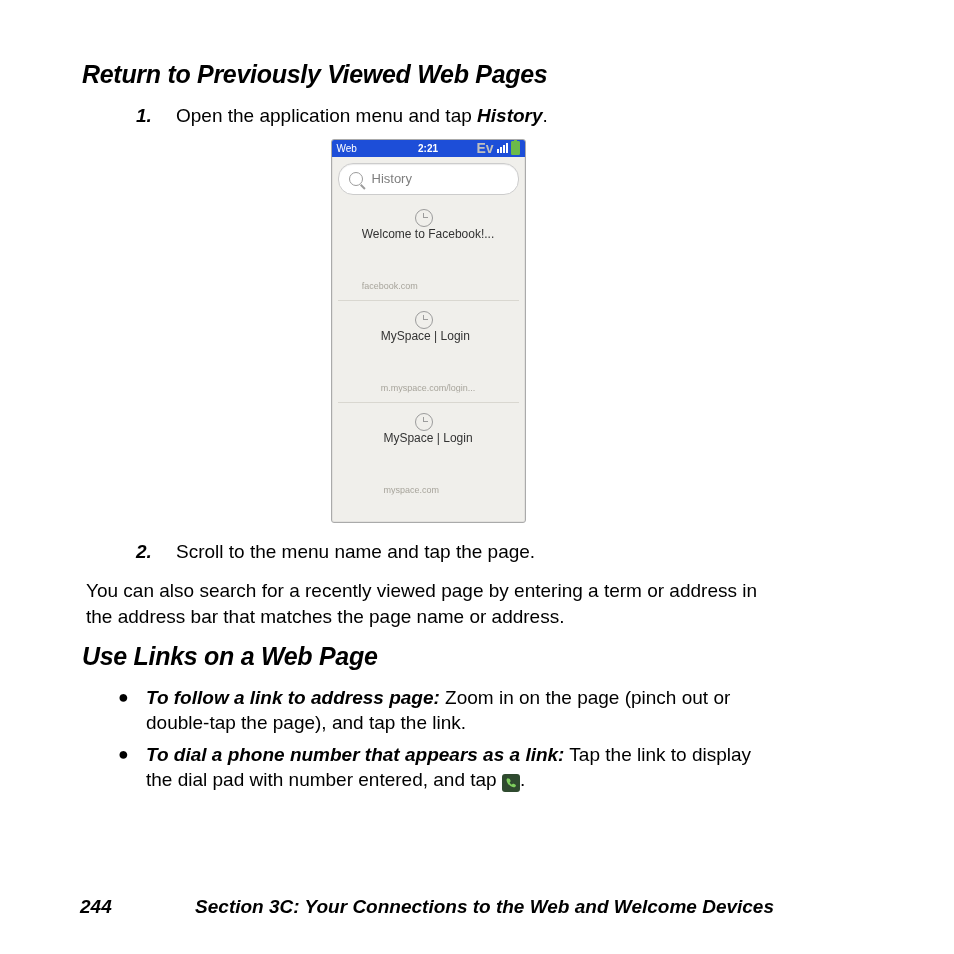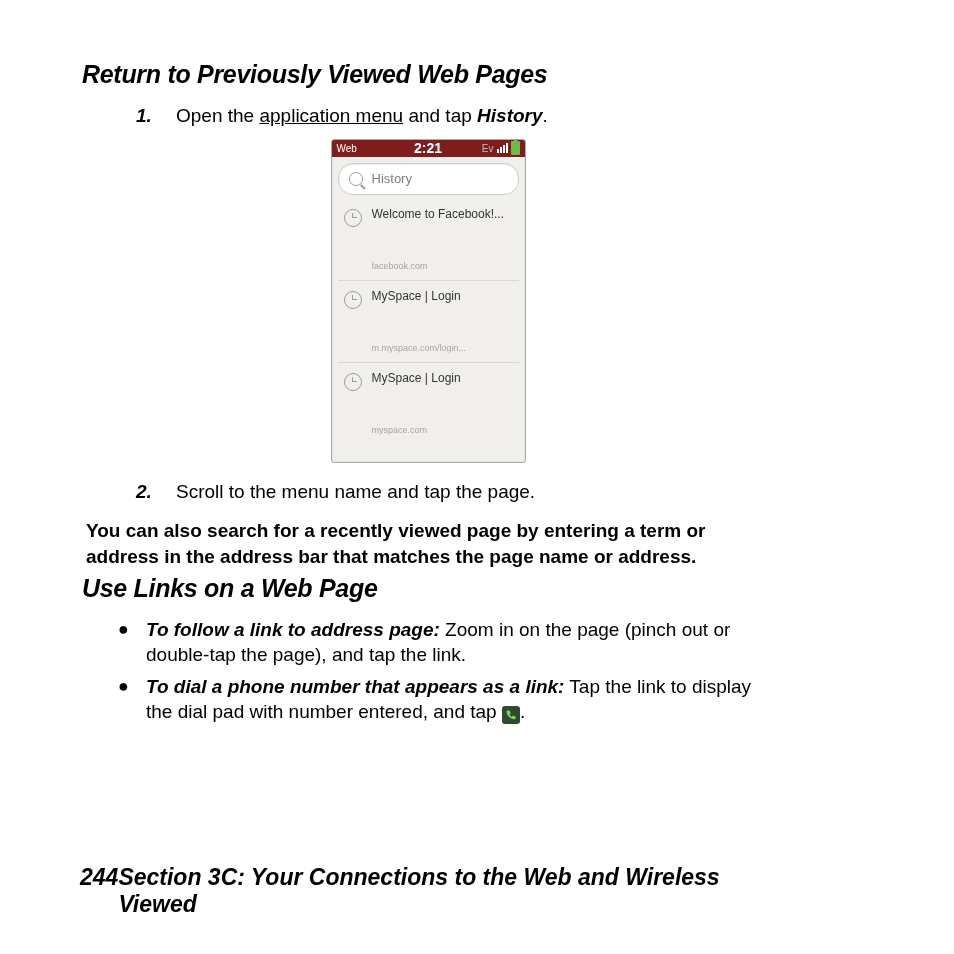--- a/index.html
+++ b/index.html
@@ -3,64 +3,64 @@
 <meta charset="utf-8">
 <style>
   html,body{margin:0;padding:0;width:954px;height:954px;background:#fff;color:#000;
     font-family:Helvetica,Arial,sans-serif;}
   .page{position:relative;width:856px;height:954px;box-sizing:border-box;
     padding:60px 82px 20px 82px;}
   .h2{font-style:italic;font-weight:700;font-size:25px;letter-spacing:-0.3px;margin:0 0 14px 0;}
   .ol-row{display:flex;margin:0 0 8px 54px;font-size:19px;line-height:1.35;}
   .ol-row .num{font-style:italic;font-weight:700;min-width:22px;margin-right:18px;}
   .ol-row .txt{flex:1;}
-  .u{text-decoration:underline;}
+  .u{}
   .bi{font-style:italic;font-weight:700;}
-  .para{font-size:19px;line-height:1.35;margin:14px 4px 0 4px;font-weight:bold;}
+  .para{font-size:19px;line-height:1.35;margin:14px 4px 0 4px;}
   .ul-row{display:flex;margin:0 0 6px 36px;font-size:19px;line-height:1.35;}
   .ul-row .dot{min-width:18px;font-size:18px;margin-right:10px;}
   .ul-row .txt{flex:1;}
   .inline-img{display:inline-flex;align-items:center;justify-content:center;
     width:18px;height:18px;background:#2f4a2f;border-radius:3px;vertical-align:-3px;
     position:relative;}
   .inline-img svg{display:block;}
   .footer{position:absolute;left:80px;right:82px;bottom:36px;
     display:flex;justify-content:space-between;font-style:italic;font-weight:700;
-    font-size:23px;}
+    font-size:19px;}
 
   
   .shot{width:193px;margin:10px auto 16px auto;border:1px solid #aaa;
     background:#f0efeb;border-radius:3px;overflow:hidden;
     box-shadow:0 0 0 1px rgba(0,0,0,.05) inset;}
-  .shot .status{height:17px;background:#7f1d1d;color:#fff;display:flex;
+  .shot .status{height:17px;background:#1d4ed8;color:#fff;display:flex;
     align-items:center;font-size:10px;padding:0 5px;justify-content:space-between;}
   .shot .status .ctr{position:absolute;left:0;right:0;text-align:center;font-weight:700;
-    font-size:14px;}
+    font-size:10px;}
   .shot .status{position:relative;}
   .shot .status .right{display:flex;align-items:center;gap:3px;}
-  .evdo{color:#bfbfbf;font-weight:400;font-size:10px;}
+  .evdo{color:#bfbfbf;font-weight:700;font-size:14px;}
   .bars{display:flex;align-items:flex-end;gap:1px;}
   .bars span{display:block;width:2px;background:#fff;}
   .bars span:nth-child(1){height:4px;}
   .bars span:nth-child(2){height:6px;}
   .bars span:nth-child(3){height:8px;}
   .bars span:nth-child(4){height:10px;}
   .batt{width:7px;height:12px;border:1px solid #6cba4a;border-radius:1px;background:#6cba4a;position:relative;}
   .batt::before{content:"";position:absolute;top:-3px;left:2px;width:3px;height:2px;background:#6cba4a;}
   .search{display:flex;align-items:center;height:30px;margin:6px 6px 4px 6px;
     background:#fff;border:1px solid #ccc;border-radius:15px;padding:0 10px;
     box-shadow:inset 0 1px 1px rgba(0,0,0,.08);}
   .search .mg{width:12px;height:12px;border:1.5px solid #9b9b9b;border-radius:50%;
     position:relative;flex:0 0 auto;}
   .search .mg::after{content:"";position:absolute;width:6px;height:1.5px;background:#9b9b9b;
     transform:rotate(45deg);bottom:-3px;right:-4px;}
   .search .ph{margin-left:9px;color:#7e7e7e;font-size:13px;}
   .hist{margin:0 6px 0 6px;}
-  .hi{display:flex;align-items:flex-start;padding:8px 4px 9px 4px;
-    border-bottom:1px solid #d9d7d0;}
+  .hi{display:flex;align-items:center;padding:8px 4px 9px 4px;
+    border-bottom:1px solid #d9d7d0;flex-direction:column;}
   .hi:last-child{border-bottom:none;}
   .hi .ico{width:16px;height:16px;border:1.3px solid #9c9c9c;border-radius:50%;
     margin:2px 10px 0 2px;position:relative;flex:0 0 auto;}
   .hi .ico::before{content:"";position:absolute;left:7px;top:3px;width:1.3px;height:5px;
     background:#9c9c9c;}
   .hi .ico::after{content:"";position:absolute;left:7px;top:7px;width:5px;height:1.3px;
     background:#9c9c9c;}
   .hi .t{flex:1;min-width:0;}
   .hi .t .a{font-size:12px;color:#333;white-space:nowrap;overflow:hidden;text-overflow:ellipsis;}
   .hi .t .b{font-size:9px;color:#a7a49b;white-space:nowrap;overflow:hidden;text-overflow:clip;
@@ -126,21 +126,21 @@
     <div class="pad"></div>
   </div>
 
   <div class="ol-row">
     <div class="num">2.</div>
     <div class="txt">Scroll to the menu name and tap the page.</div>
   </div>
 
   <div class="para">You can also search for a recently viewed page by entering a term or address in the address bar that matches the page name or address.</div>
 
-  <div class="h2" style="margin-top:4px;">Use Links on a Web Page</div>
+  <div class="h2" style="margin-top:12px;">Use Links on a Web Page</div>
 
   <div class="ul-row">
     <div class="dot">●</div>
     <div class="txt">
       <span class="bi">To follow a link to address page:</span><span> Zoom in on the page (pinch out or double-tap the page), and tap the link.</span>
     </div>
   </div>
 
   <div class="ul-row">
     <div class="dot">●</div>
@@ -148,16 +148,16 @@
       <span class="bi">To dial a phone number that appears as a link:</span><span> Tap the link to display the dial pad with number entered, and tap </span><span class="inline-img">
           <svg width="12" height="12" viewBox="0 0 12 12">
             <path d="M3.2 1.5c.6-.3 1.3 0 1.6.6l.7 1.4c.2.5.1 1-.3 1.4l-.6.5c.5 1 1.3 1.8 2.3 2.3l.5-.6c.4-.4.9-.5 1.4-.3l1.4.7c.6.3.9 1 .6 1.6-.4.9-1.3 1.4-2.2 1.2C5.3 9.8 2.2 6.7 1.6 3.4c-.2-.9.3-1.8 1.2-2.2z" fill="#7fcf5e"></path>
           </svg>
         </span><span>.</span>
     </div>
   </div>
 
   <div class="footer">
     <span>244</span>
-    <span>Section 3C: Your Connections to the Web and Wireless Viewed</span>
+    <span>Section 3C: Your Connections to the Web and Welcome Devices</span>
   </div>
 
 </div>
 
 </body></html>

